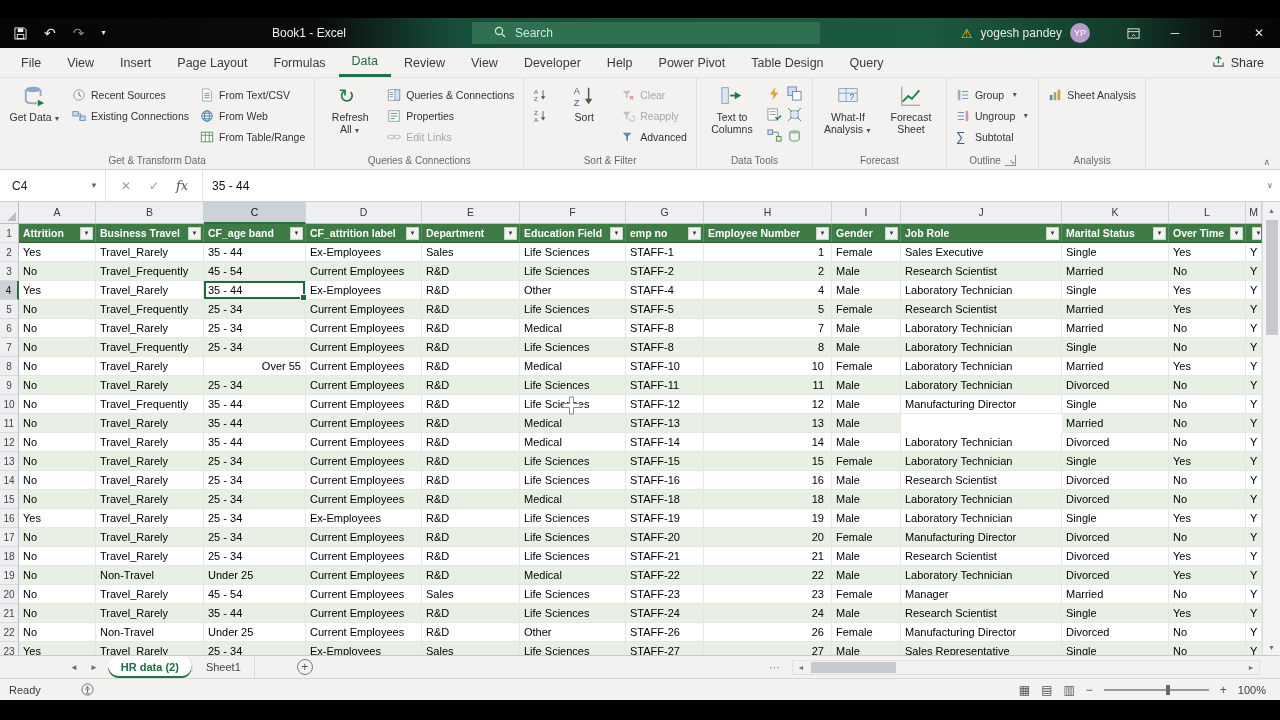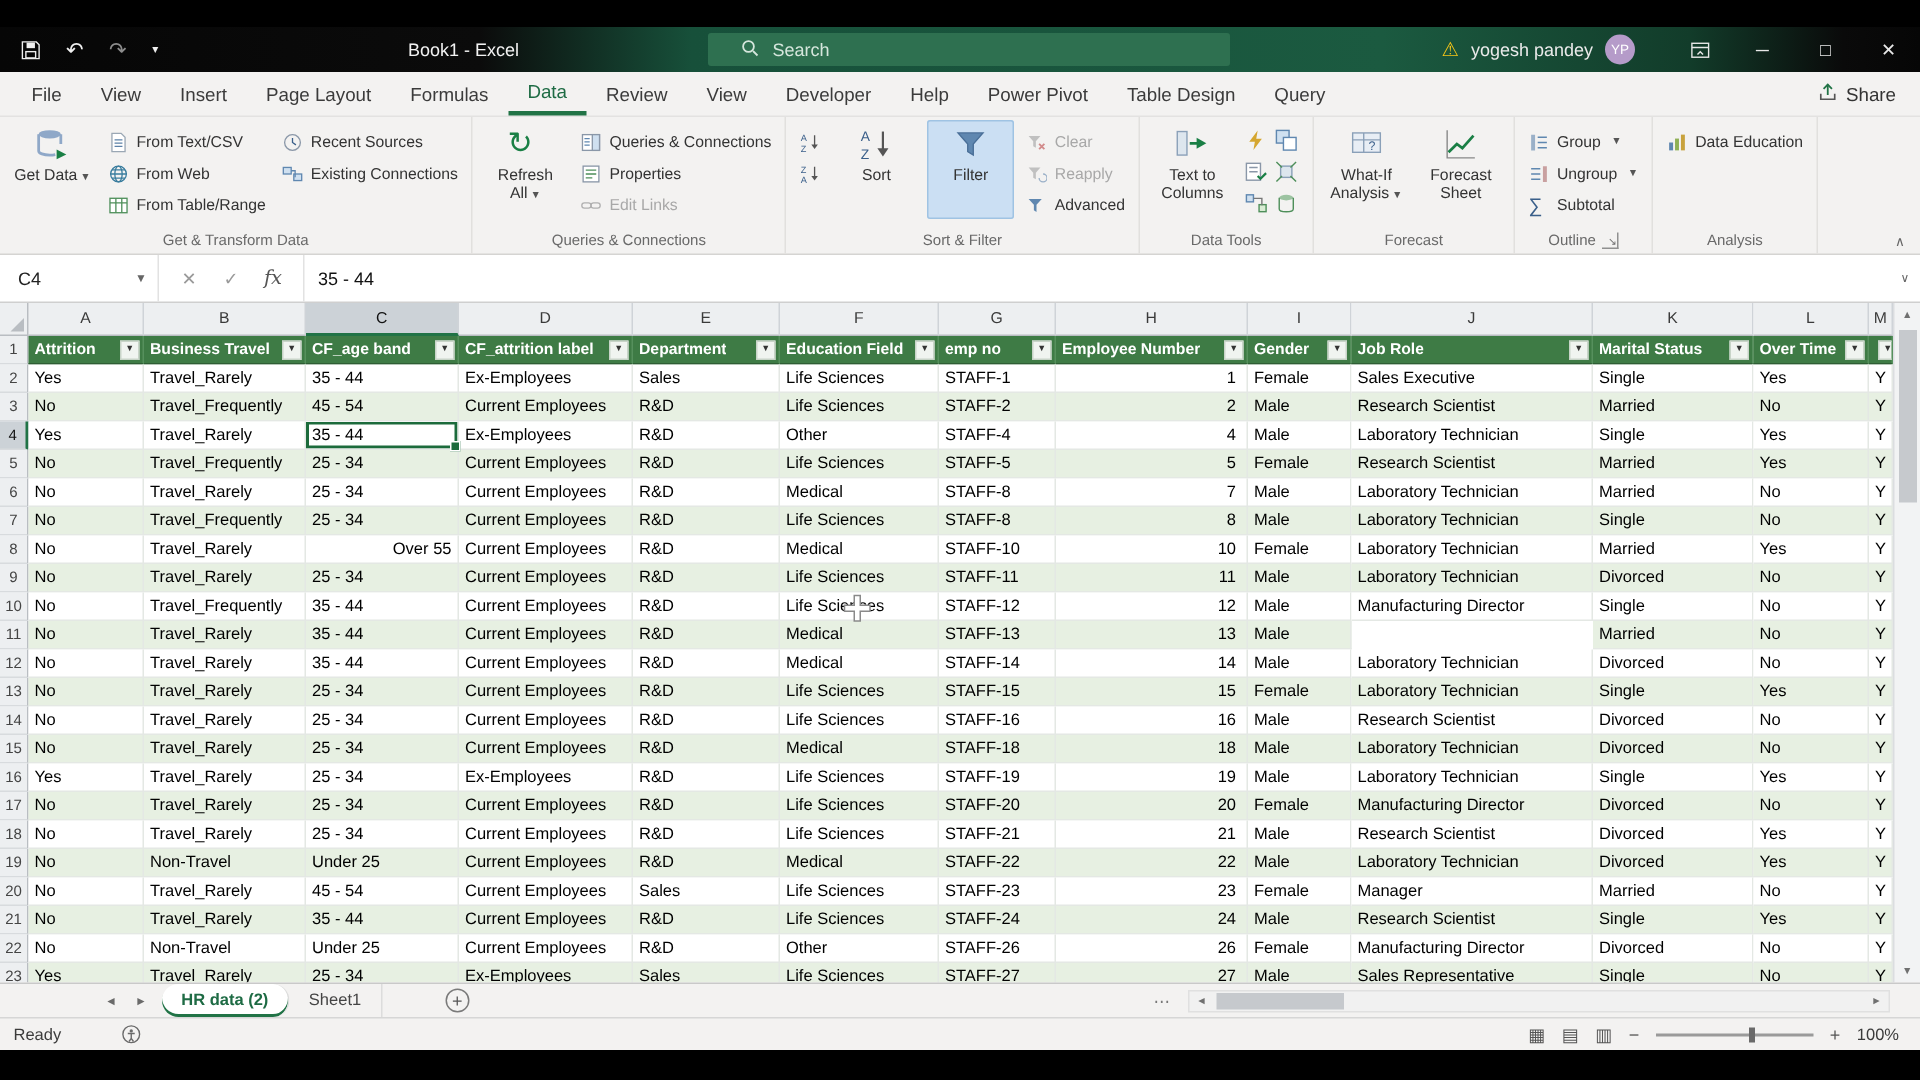--- a/index.html
+++ b/index.html
@@ -210,20 +210,41 @@
                 <path d="M19 6v7" stroke="#8fa8c8" stroke-width="2"></path>
                 <path d="M16 17l7 3.5-7 3.5z" fill="#1a7f45"></path>
               </svg>
           </span>
           <span class="bb-label"><span>Get Data</span><span class="dd">▼</span></span>
         </div>
         <div class="smcol">
           <div class="sb">
             <span class="ic">
                 <svg viewBox="0 0 16 16">
+                  <circle cx="8" cy="8" r="6" fill="none" stroke="#8a97a8"></circle>
+                  <path d="M8 4.5V8l2.6 1.8" fill="none" stroke="#3a5f8a"></path>
+                </svg>
+              </span>
+            <span>Recent Sources</span>
+          </div>
+          <div class="sb">
+            <span class="ic">
+                <svg viewBox="0 0 16 16">
+                  <rect x="1" y="3" width="6" height="5" fill="#cfe0f0" stroke="#5f87b0"></rect>
+                  <rect x="9" y="8" width="6" height="5" fill="#cfe0f0" stroke="#5f87b0"></rect>
+                  <path d="M7 5.5h3v5" fill="none" stroke="#5f87b0"></path>
+                </svg>
+              </span>
+            <span>Existing Connections</span>
+          </div>
+        </div>
+        <div class="smcol">
+          <div class="sb">
+            <span class="ic">
+                <svg viewBox="0 0 16 16">
                   <path d="M3 1h7l3 3v11H3z" fill="#fff" stroke="#9aa7b4"></path>
                   <path d="M5 6h6M5 8.5h6M5 11h6" stroke="#5c81a8"></path>
                 </svg>
               </span>
             <span>From Text/CSV</span>
           </div>
           <div class="sb">
             <span class="ic">
                 <svg viewBox="0 0 16 16">
                   <circle cx="8" cy="8" r="6" fill="none" stroke="#3a7d9e"></circle>
@@ -234,41 +255,20 @@
             <span>From Web</span>
           </div>
           <div class="sb">
             <span class="ic">
                 <svg viewBox="0 0 16 16">
                   <rect x="1.5" y="2.5" width="13" height="11" fill="#fff" stroke="#4e8f5a"></rect>
                   <path d="M1.5 6h13M6 2.5v11M10.5 2.5v11" stroke="#4e8f5a"></path>
                 </svg>
               </span>
             <span>From Table/Range</span>
-          </div>
-        </div>
-        <div class="smcol">
-          <div class="sb">
-            <span class="ic">
-                <svg viewBox="0 0 16 16">
-                  <circle cx="8" cy="8" r="6" fill="none" stroke="#8a97a8"></circle>
-                  <path d="M8 4.5V8l2.6 1.8" fill="none" stroke="#3a5f8a"></path>
-                </svg>
-              </span>
-            <span>Recent Sources</span>
-          </div>
-          <div class="sb">
-            <span class="ic">
-                <svg viewBox="0 0 16 16">
-                  <rect x="1" y="3" width="6" height="5" fill="#cfe0f0" stroke="#5f87b0"></rect>
-                  <rect x="9" y="8" width="6" height="5" fill="#cfe0f0" stroke="#5f87b0"></rect>
-                  <path d="M7 5.5h3v5" fill="none" stroke="#5f87b0"></path>
-                </svg>
-              </span>
-            <span>Existing Connections</span>
           </div>
         </div>
       </div>
       <div class="rg-label">
           <span>Get &amp; Transform Data</span>
         </div>
     </div>
 
     <div class="rgroup">
       <div class="rg-content">
@@ -339,28 +339,20 @@
         <div class="bb">
           <span class="ic">
             <svg viewBox="0 0 26 26">
                 <text x="2" y="11" font-size="10" fill="#3a5f8a">A</text>
                 <text x="2" y="24" font-size="10" fill="#3a5f8a">Z</text>
                 <path d="M18 4v14" stroke="#555" stroke-width="1.6"></path>
                 <path d="M14 16l4 6 4-6z" fill="#555"></path>
               </svg>
           </span>
           <span class="bb-label"><span>Sort</span></span>
-        </div>
-        <div class="bb selected">
-          <span class="ic">
-            <svg viewBox="0 0 26 26">
-                <path d="M4 5h18l-7 8v8l-4-2.5V13z" fill="#5f87b0" stroke="#4a6f98"></path>
-              </svg>
-          </span>
-          <span class="bb-label"><span>Filter</span></span>
         </div>
         <div class="smcol">
           <div class="sb dis">
             <span class="ic">
                 <svg viewBox="0 0 16 16">
                   <path d="M2 3h9l-3.5 4v5l-2-1.2V7z" fill="#c0c0c0"></path>
                   <path d="M10 9l4 4M14 9l-4 4" stroke="#d28b8b" stroke-width="1.4"></path>
                 </svg>
               </span>
             <span>Clear</span>
@@ -512,21 +504,21 @@
       <div class="rg-content">
         <div class="smcol">
           <div class="sb">
             <span class="ic">
                 <svg viewBox="0 0 16 16">
                   <rect x="2" y="8" width="3" height="6" fill="#5f87b0"></rect>
                   <rect x="6.5" y="5" width="3" height="9" fill="#8fb055"></rect>
                   <rect x="11" y="2" width="3" height="12" fill="#c8a23d"></rect>
                 </svg>
               </span>
-            <span>Data Education</span>
+            <span>Sheet Analysis</span>
           </div>
         </div>
       </div>
       <div class="rg-label">
           <span>Analysis</span>
         </div>
     </div>
 
     <span class="collapse-rib">∧</span>
   </div>

